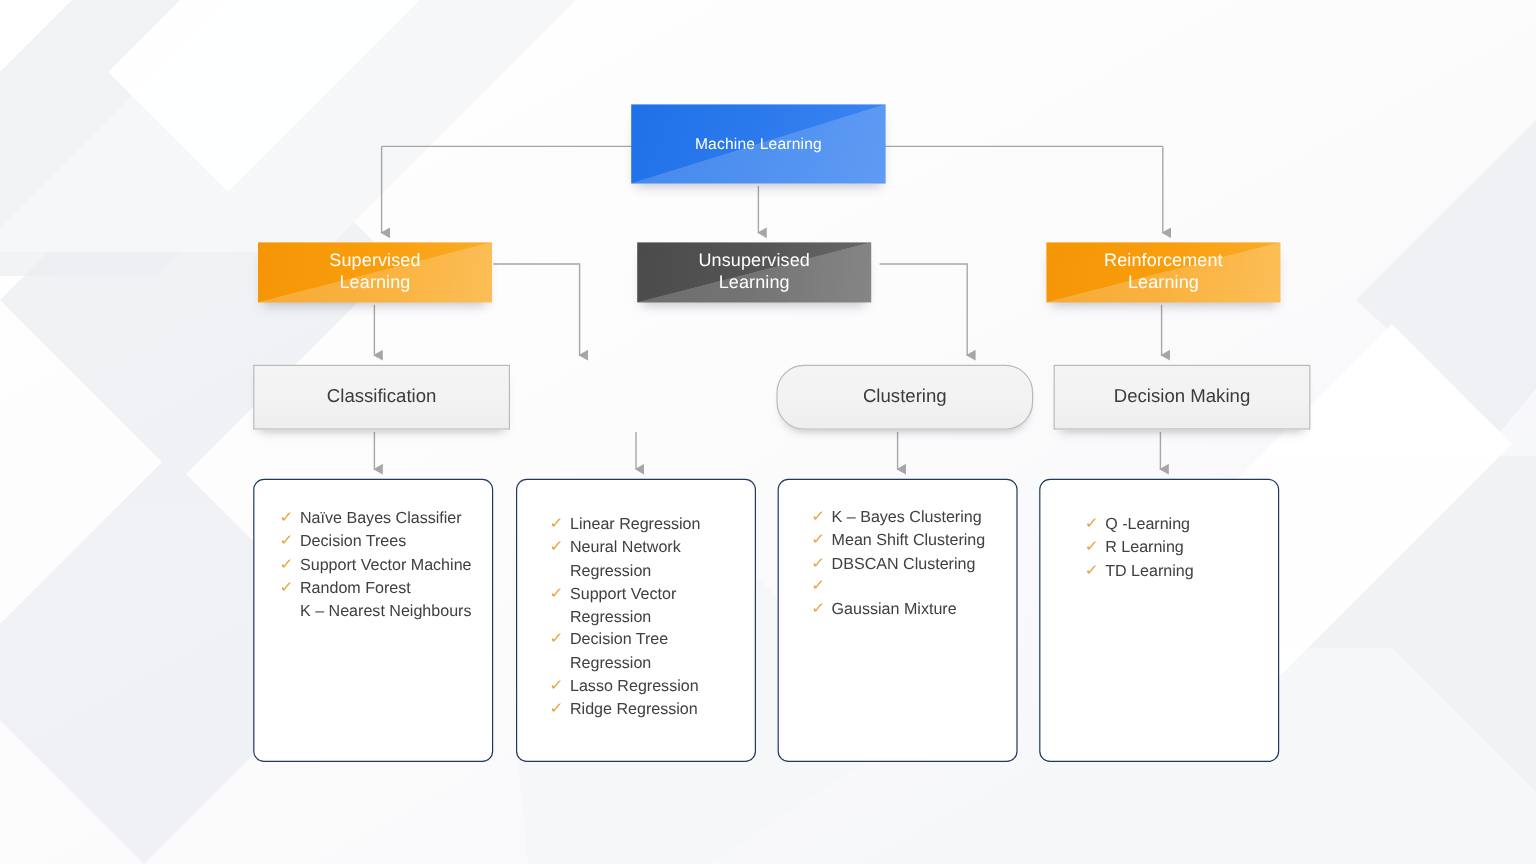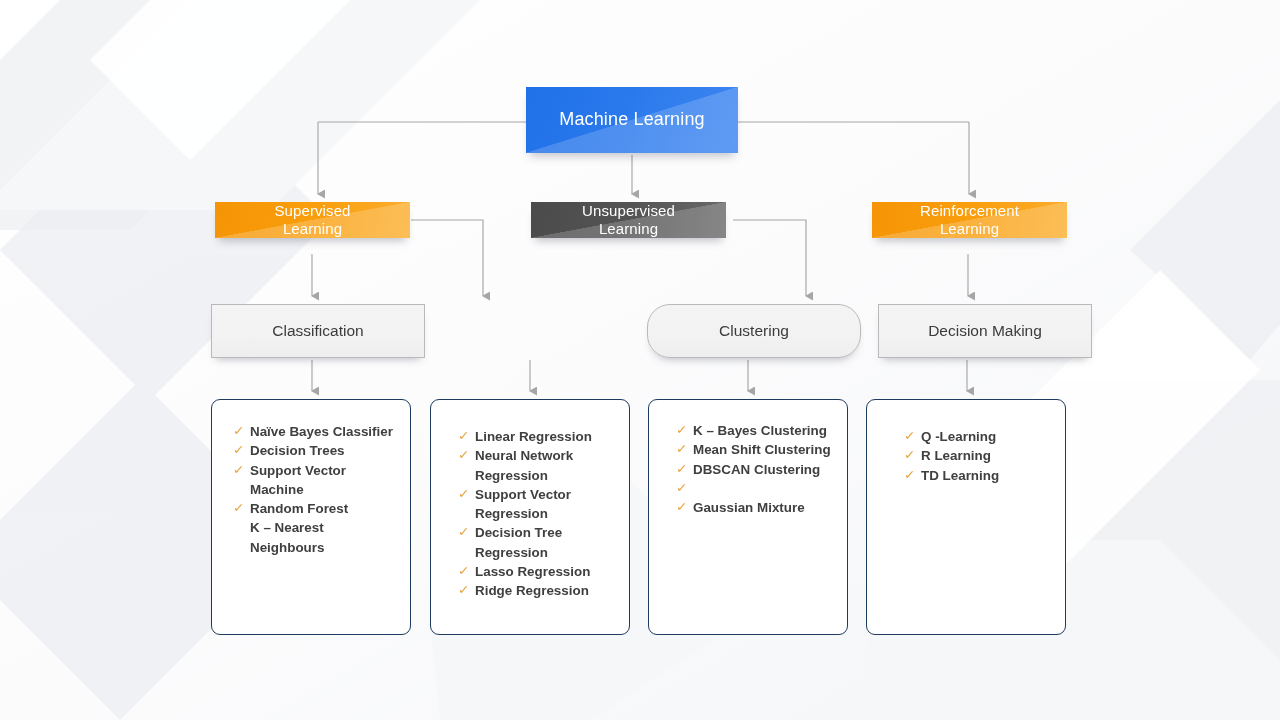--- a/index.html
+++ b/index.html
@@ -56,32 +56,32 @@
     padding: 0 6px;
   }
 
   
   .node-root {
     left: 526px;
     top: 87px;
     width: 212px;
     height: 66px;
     color: #ffffff;
-    font-size: 18px;
+    font-size: 13px;
     letter-spacing: .15px;
     background:
       linear-gradient(to bottom right, rgba(255,255,255,0) 49.6%, rgba(255,255,255,.17) 50%),
       linear-gradient(110deg, #2070e8 0%, #2a79ec 45%, #3f87f2 100%);
     box-shadow: 0 7px 9px -4px rgba(60,64,80,.30);
   }
 
   
   .node-l2 {
     width: 195px;
-    height: 36px;
+    height: 50px;
     top: 202px;
     color: #ffffff;
     font-size: 15px;
     letter-spacing: .1px;
     box-shadow: 0 7px 9px -4px rgba(60,64,80,.30);
   }
   .node-l2.orange {
     background:
       linear-gradient(to bottom right, rgba(255,255,255,0) 49.6%, rgba(255,255,255,.20) 50%),
       linear-gradient(100deg, #f59505 0%, #f99e0d 50%, #fbae2d 100%);
@@ -142,21 +142,21 @@
   .check {
     flex: 0 0 16px;
     width: 16px;
     color: #e8a33d;
     font-size: 12.5px;
     line-height: 1.5;
     transform: scaleX(1.15);
   }
   .check.hidden { visibility: hidden; }
 
-  .li-text { flex: 1 1 auto; font-weight: bold; }
+  .li-text { flex: 1 1 auto; }
 </style>
 </head>
 <body>
 
 <svg id="bg-pattern" viewBox="0 0 1280 720" preserveAspectRatio="none">
   <defs>
     <linearGradient id="bgGrad" x1="0" y1="0" x2="1" y2="1">
       <stop offset="0%" stop-color="#ffffff"></stop>
       <stop offset="45%" stop-color="#fcfcfd"></stop>
       <stop offset="100%" stop-color="#f4f5f7"></stop>

